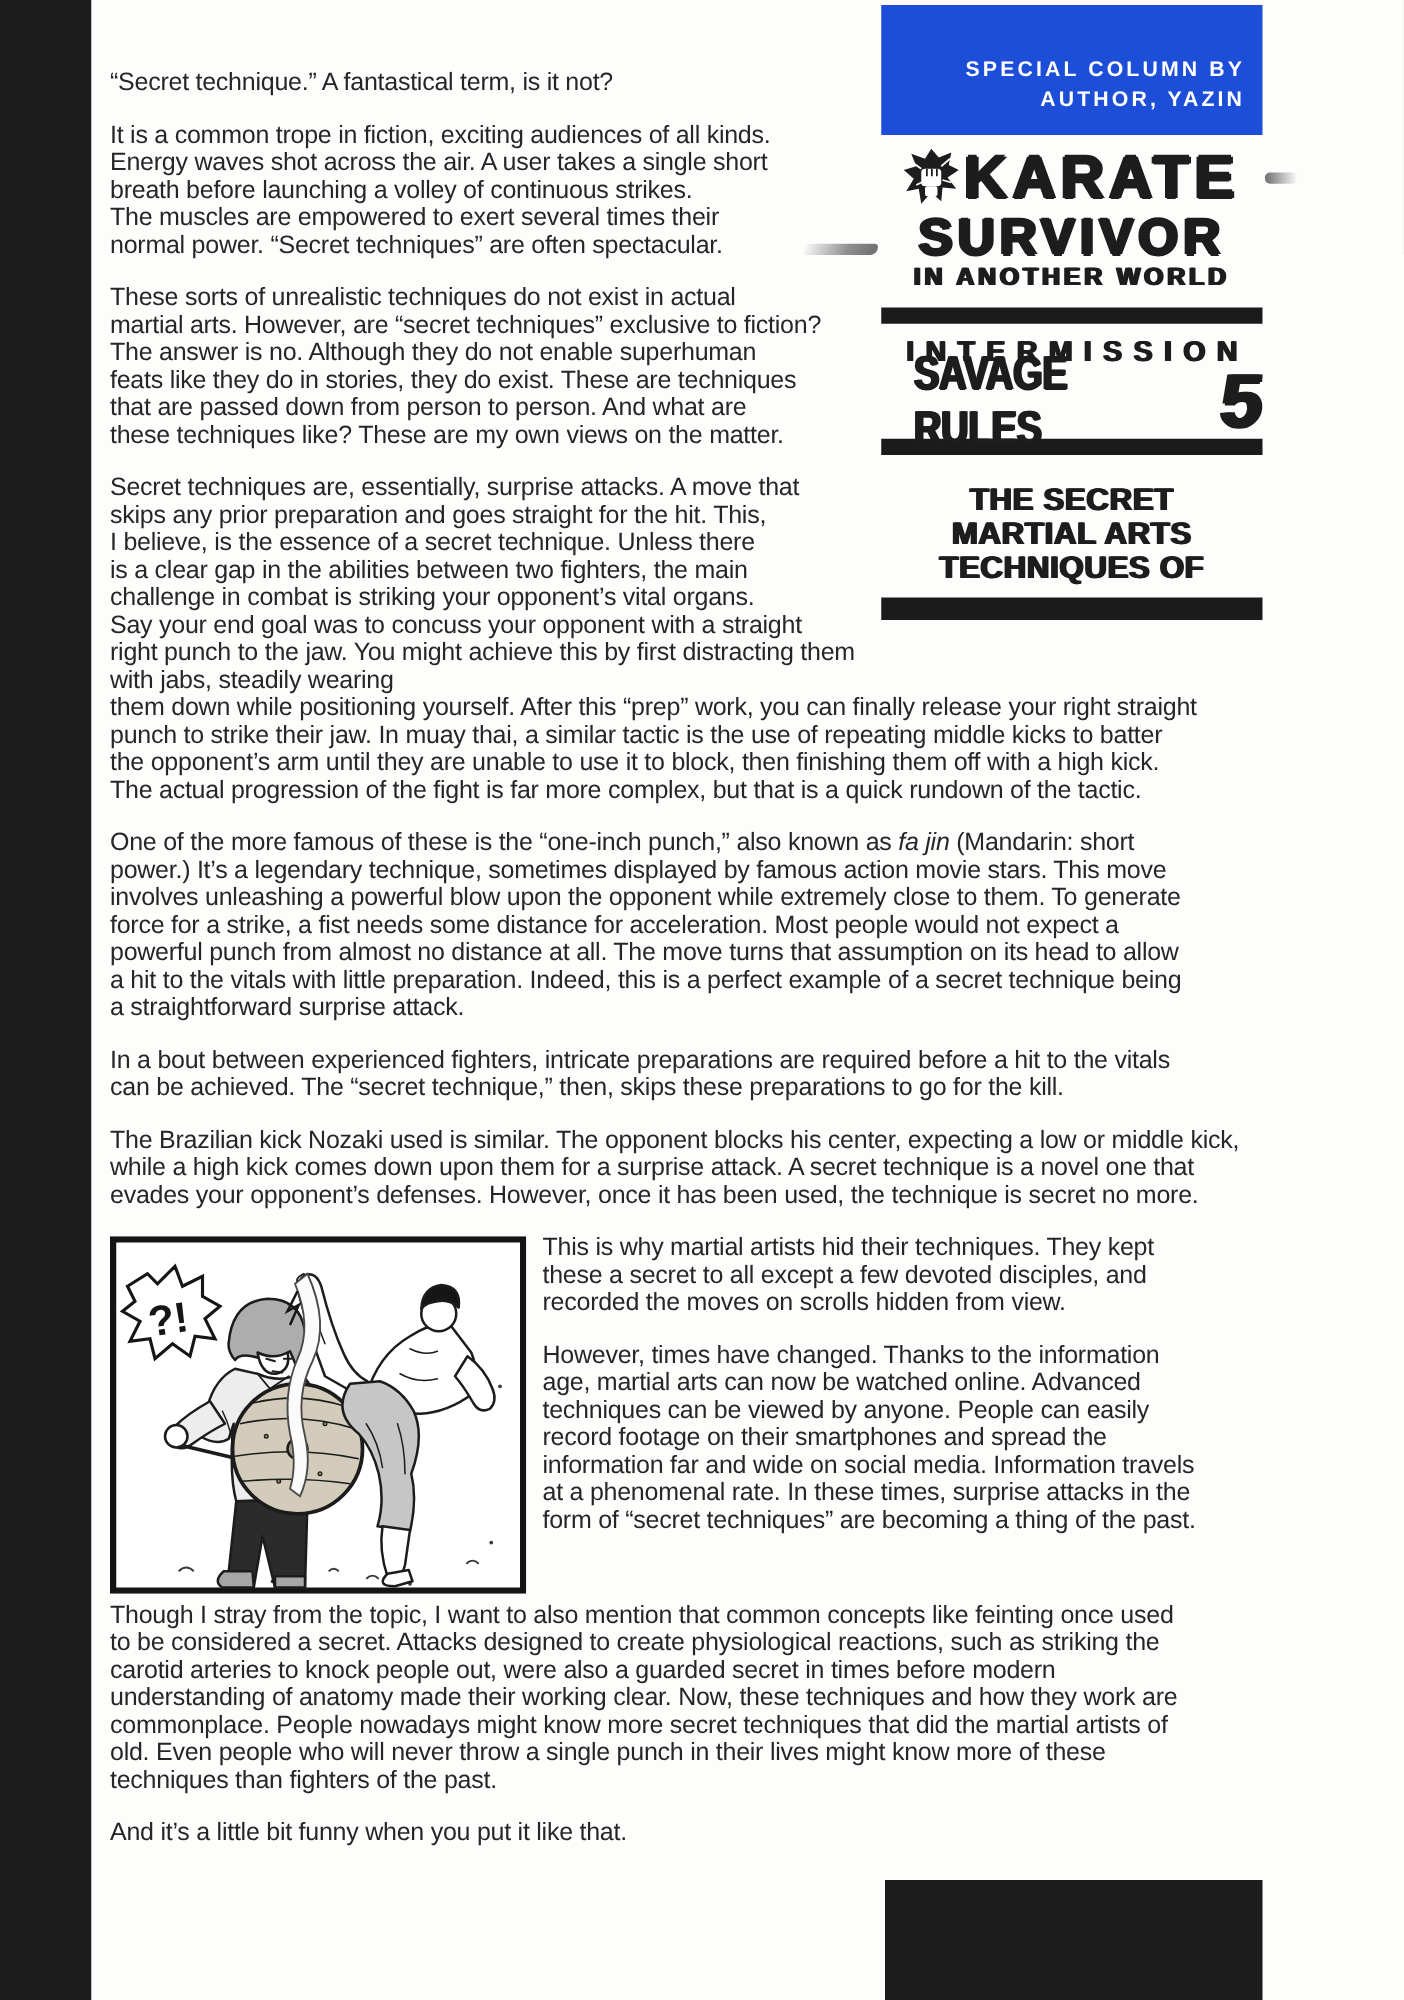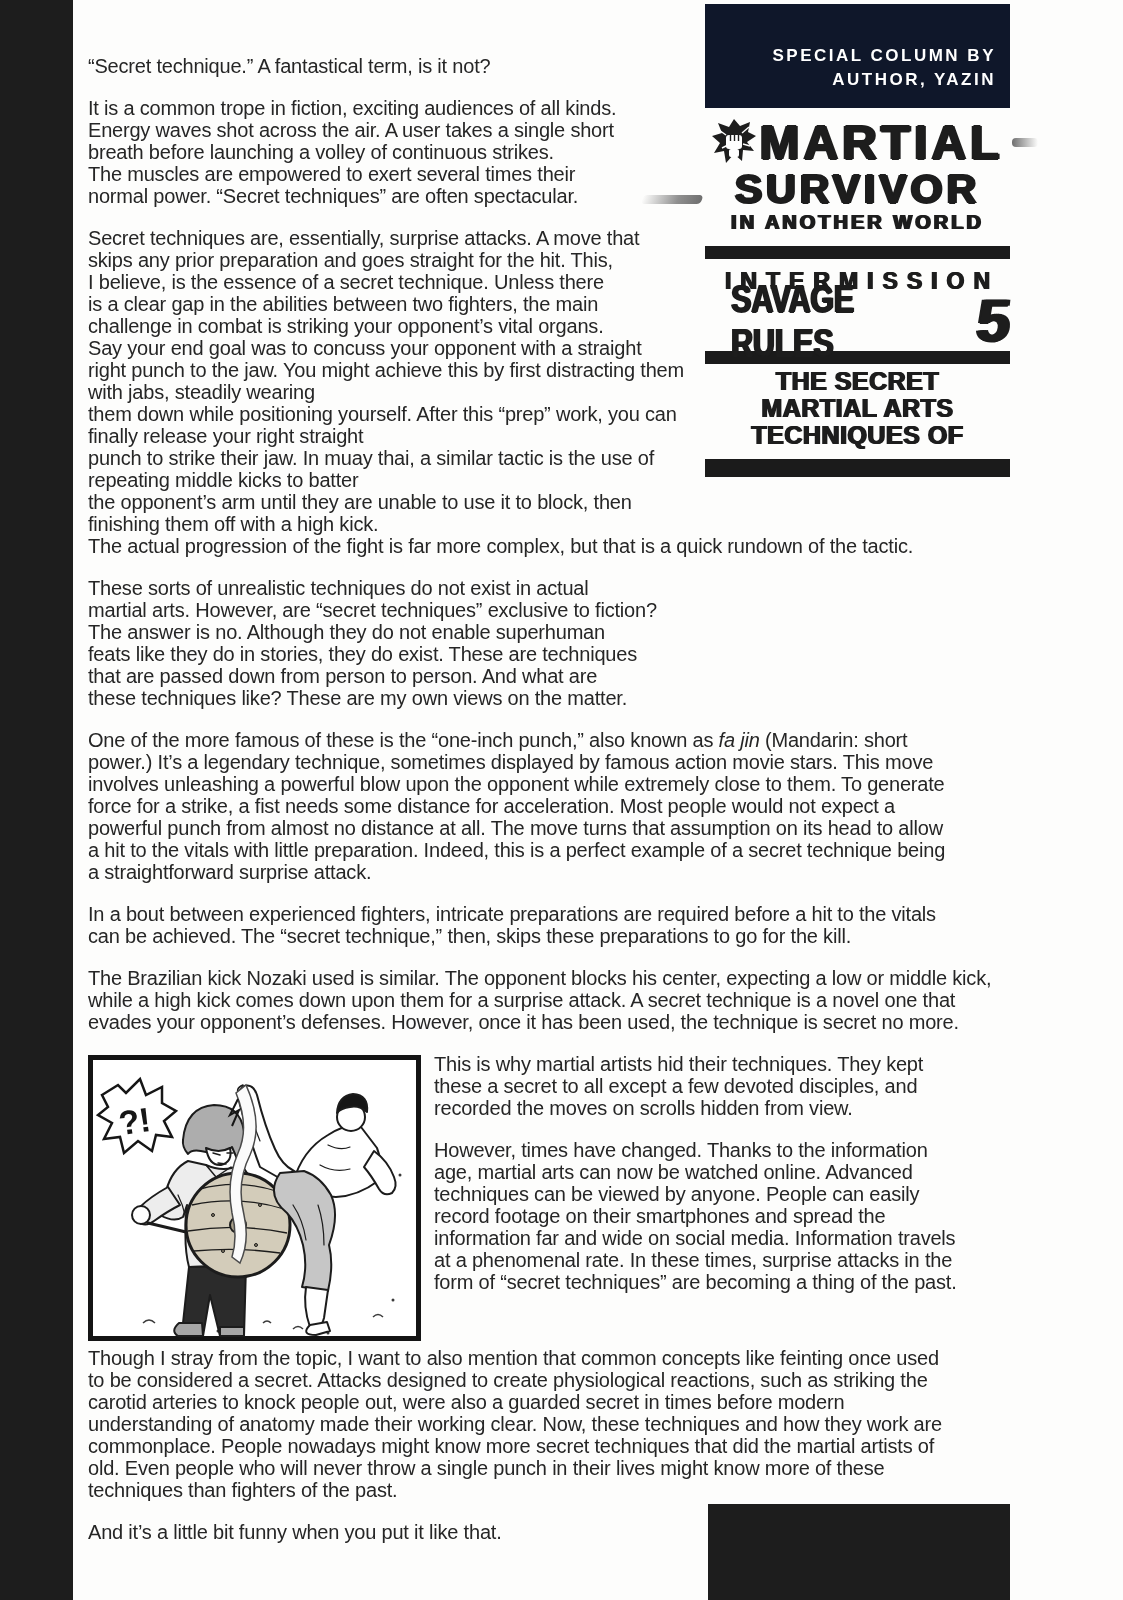--- a/index.html
+++ b/index.html
@@ -15,21 +15,21 @@
     position:absolute; left:88px; top:55px; width:922px;
     font-size:20px; line-height:22px; letter-spacing:-0.2px;
   }
   .content p { margin:0 0 20px 0; white-space:pre-line; }
   .content p.after-panel { clear:left; }
   .it { font-style:italic; }
 
   
   .masthead { float:right; width:305px; margin:-51px 0 20px 16px; color:#1d1d1d; }
   .byline-box {
-    background:#0f172a; color:#ffffff; text-align:right;
+    background:#1d4ed8; color:#ffffff; text-align:right;
     padding:40px 14px 16px 8px; font-size:17px; font-weight:bold;
     letter-spacing:2.5px; line-height:24px; white-space:nowrap;
   }
   .logo { margin-top:10px; text-align:center; font-weight:bold; }
   .logo-row1 { display:flex; align-items:center; justify-content:center; gap:4px; }
   .logo-l1 {
     font-size:48px; line-height:50px; letter-spacing:4px;
     text-shadow:1.6px 0 0 #1d1d1d,-1.6px 0 0 #1d1d1d,0 1.4px 0 #1d1d1d,0 -1px 0 #1d1d1d;
   }
   .logo-l2 {
@@ -54,21 +54,21 @@
     display:inline-block; font-size:38px; font-weight:bold; line-height:44px;
     transform:scaleX(0.8); transform-origin:center bottom;
     text-shadow:1.4px 0 0 #1d1d1d,-1.4px 0 0 #1d1d1d,0 1px 0 #1d1d1d;
   }
   .savage-number {
     display:inline-block; font-size:60px; font-weight:bold; line-height:52px;
     transform:skewX(-6deg);
     text-shadow:1.8px 0 0 #1d1d1d,-1.8px 0 0 #1d1d1d,0 1.4px 0 #1d1d1d;
   }
   .column-title {
-    margin-top:4px; text-align:center; font-weight:bold;
+    margin-top:23px; text-align:center; font-weight:bold;
     font-size:25px; line-height:27px; letter-spacing:0.5px;
     text-shadow:0.9px 0 0 #1d1d1d,-0.9px 0 0 #1d1d1d;
   }
   .smear { position:absolute; border-radius:4px; }
   .smear-left { left:642px; top:195px; width:60px; height:9px;
     background:linear-gradient(90deg, rgba(120,120,120,0), #8f8f8f 60%, #6f6f6f); transform:skewX(-20deg); }
   .smear-right { left:1012px; top:138px; width:26px; height:9px;
     background:linear-gradient(90deg, #6f6f6f, rgba(140,140,140,0)); }
 
   
@@ -102,21 +102,21 @@
                 <path d="M10 30 L16 27"></path>
             </g>
             <rect x="14" y="17" width="16" height="14" rx="3" fill="#ffffff"></rect>
             <g stroke="#1d1d1d" stroke-width="1.4">
               <path d="M18.5 17 v6"></path>
                 <path d="M22.5 17 v6"></path>
                 <path d="M26.5 17 v6"></path>
             </g>
             <rect x="17" y="31" width="10" height="8" rx="2" fill="#ffffff"></rect>
           </svg>
-          <span class="logo-l1">MARTIAL</span>
+          <span class="logo-l1">KARATE</span>
         </div>
         <div class="logo-l2">SURVIVOR</div>
         <div class="logo-l3">IN ANOTHER WORLD</div>
       </div>
       <div class="bar bar-top"></div>
       <div class="intermission">INTERMISSION</div>
       <div class="savage-row">
         <span class="savage-label">SAVAGE RULES</span>
         <span class="savage-number">5</span>
       </div>
@@ -128,37 +128,37 @@
       </div>
       <div class="bar bar-bottom"></div>
     </div>
 
     <p>“Secret technique.” A fantastical term, is it not?</p>
     <p>It is a common trope in fiction, exciting audiences of all kinds.
 Energy waves shot across the air. A user takes a single short
 breath before launching a volley of continuous strikes.
 The muscles are empowered to exert several times their
 normal power. “Secret techniques” are often spectacular.</p>
+    <p>These sorts of unrealistic techniques do not exist in actual
+martial arts. However, are “secret techniques” exclusive to fiction?
+The answer is no. Although they do not enable superhuman
+feats like they do in stories, they do exist. These are techniques
+that are passed down from person to person. And what are
+these techniques like? These are my own views on the matter.</p>
     <p>Secret techniques are, essentially, surprise attacks. A move that
 skips any prior preparation and goes straight for the hit. This,
 I believe, is the essence of a secret technique. Unless there
 is a clear gap in the abilities between two fighters, the main
 challenge in combat is striking your opponent’s vital organs.
 Say your end goal was to concuss your opponent with a straight
 right punch to the jaw. You might achieve this by first distracting them with jabs, steadily wearing
 them down while positioning yourself. After this “prep” work, you can finally release your right straight
 punch to strike their jaw. In muay thai, a similar tactic is the use of repeating middle kicks to batter
 the opponent’s arm until they are unable to use it to block, then finishing them off with a high kick.
 The actual progression of the fight is far more complex, but that is a quick rundown of the tactic.</p>
-    <p>These sorts of unrealistic techniques do not exist in actual
-martial arts. However, are “secret techniques” exclusive to fiction?
-The answer is no. Although they do not enable superhuman
-feats like they do in stories, they do exist. These are techniques
-that are passed down from person to person. And what are
-these techniques like? These are my own views on the matter.</p>
     <p><span>One of the more famous of these is the “one-inch punch,” also known as </span><span class="it">fa jin</span><span> (Mandarin: short
 power.) It’s a legendary technique, sometimes displayed by famous action movie stars. This move
 involves unleashing a powerful blow upon the opponent while extremely close to them. To generate
 force for a strike, a fist needs some distance for acceleration. Most people would not expect a
 powerful punch from almost no distance at all. The move turns that assumption on its head to allow
 a hit to the vitals with little preparation. Indeed, this is a perfect example of a secret technique being
 a straightforward surprise attack.</span></p>
     <p>In a bout between experienced fighters, intricate preparations are required before a hit to the vitals
 can be achieved. The “secret technique,” then, skips these preparations to go for the kill.</p>
     <p>The Brazilian kick Nozaki used is similar. The opponent blocks his center, expecting a low or middle kick,

